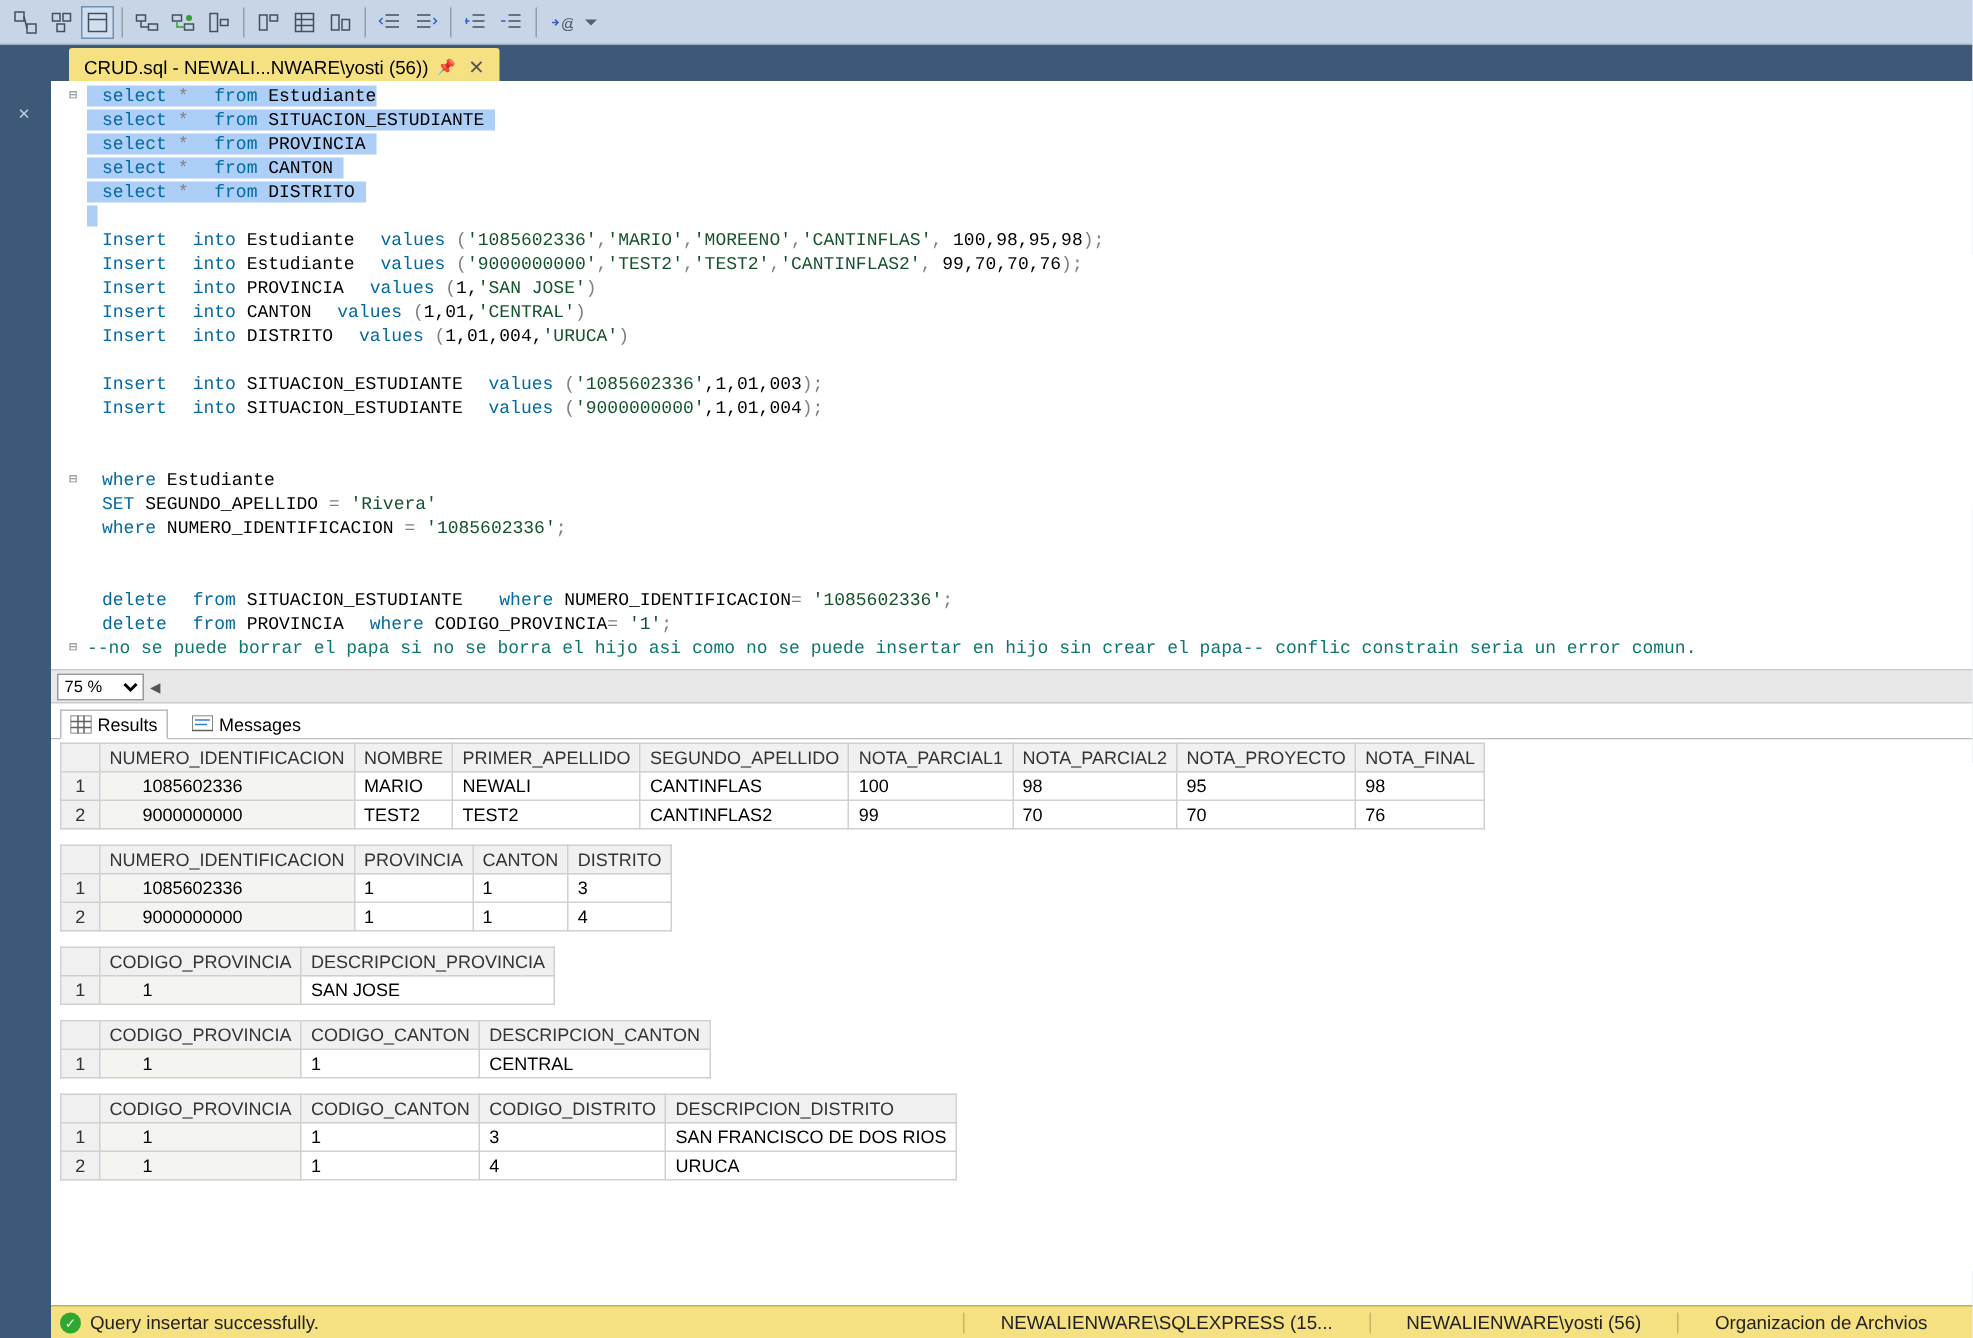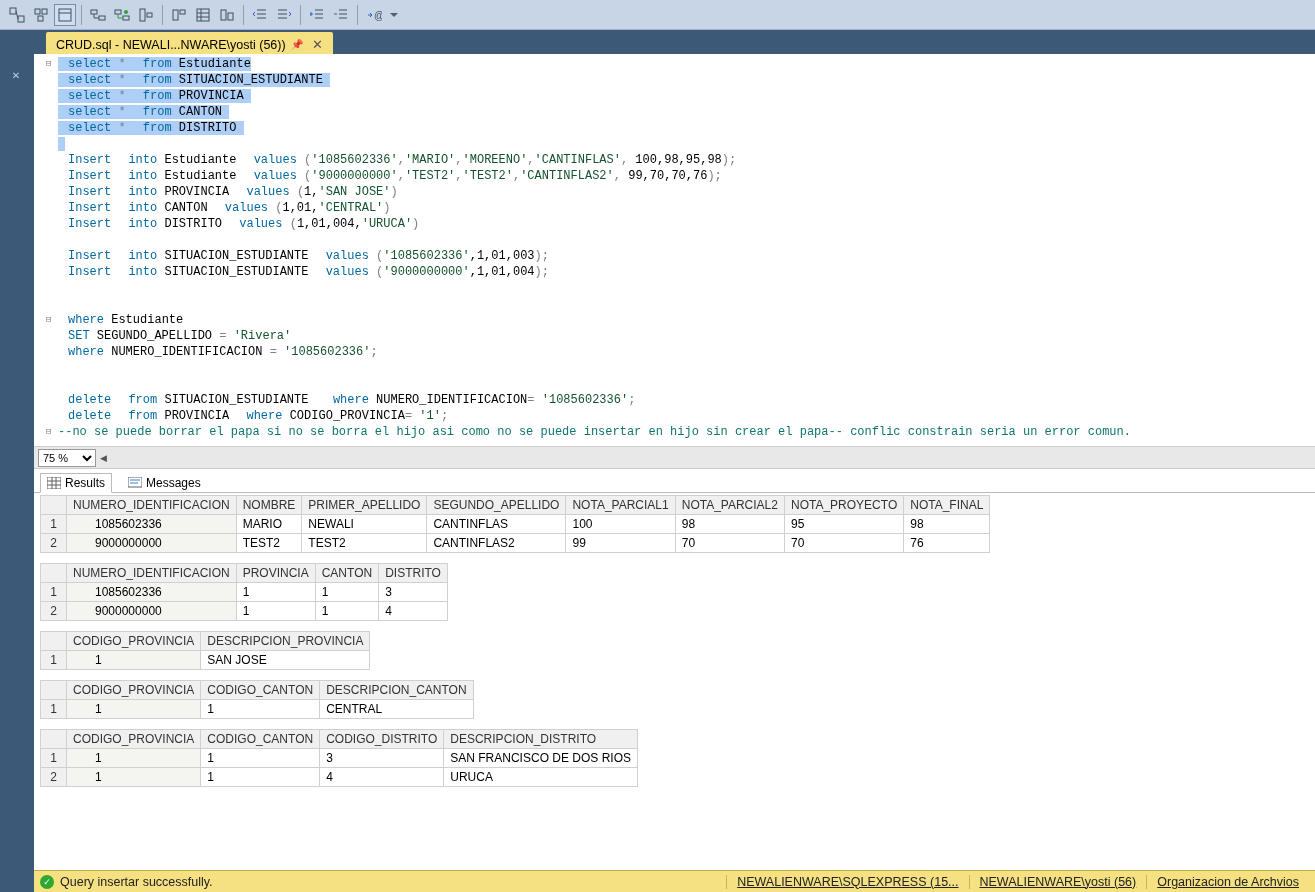--- a/index.html
+++ b/index.html
@@ -42,21 +42,21 @@
 .grid { border: 1px solid #c0c0c0; margin-bottom: 10px; border-collapse: collapse; font-size: 12px; }
 .grid th, .grid td { border: 1px solid #d0d0d0; padding: 2px 6px; text-align: left; white-space: nowrap; }
 .grid th { background: #f0f0f0; font-weight: normal; color: #333; }
 .grid .rownum { background: #f0f0f0; text-align: center; width: 26px; color: #333; }
 .grid .idcell { background: #f4f4f0; padding-left: 28px; }
 .grid thead .corner { background: #f0f0f0; width: 26px; }
 
 .status-bar { height: 22px; background: #f5e082; display: flex; align-items: center; padding: 0 6px; font-size: 12.5px; color: #222; border-top: 1px solid #c0b050; }
 .status-ok { width: 14px; height: 14px; border-radius: 50%; background: #2fa82f; color: #fff; font-size: 9px; display: inline-flex; align-items: center; justify-content: center; margin-right: 6px; }
 .status-spacer { flex: 1; }
-.status-seg { padding: 0 10px; border-left: 1px solid rgba(0,0,0,0.2); text-decoration: underline; }
+.status-seg { padding: 0 24px; border-left: 1px solid rgba(0,0,0,0.2); }
 
 .icon-svg { width: 16px; height: 16px; }
 </style>
 </head>
 <body>
 
 <div class="toolbar">
   <span class="tb-btn">
       <svg class="icon-svg" viewBox="0 0 16 16">
         <rect x="1" y="1" width="6" height="6" fill="none" stroke="#405060"></rect>

